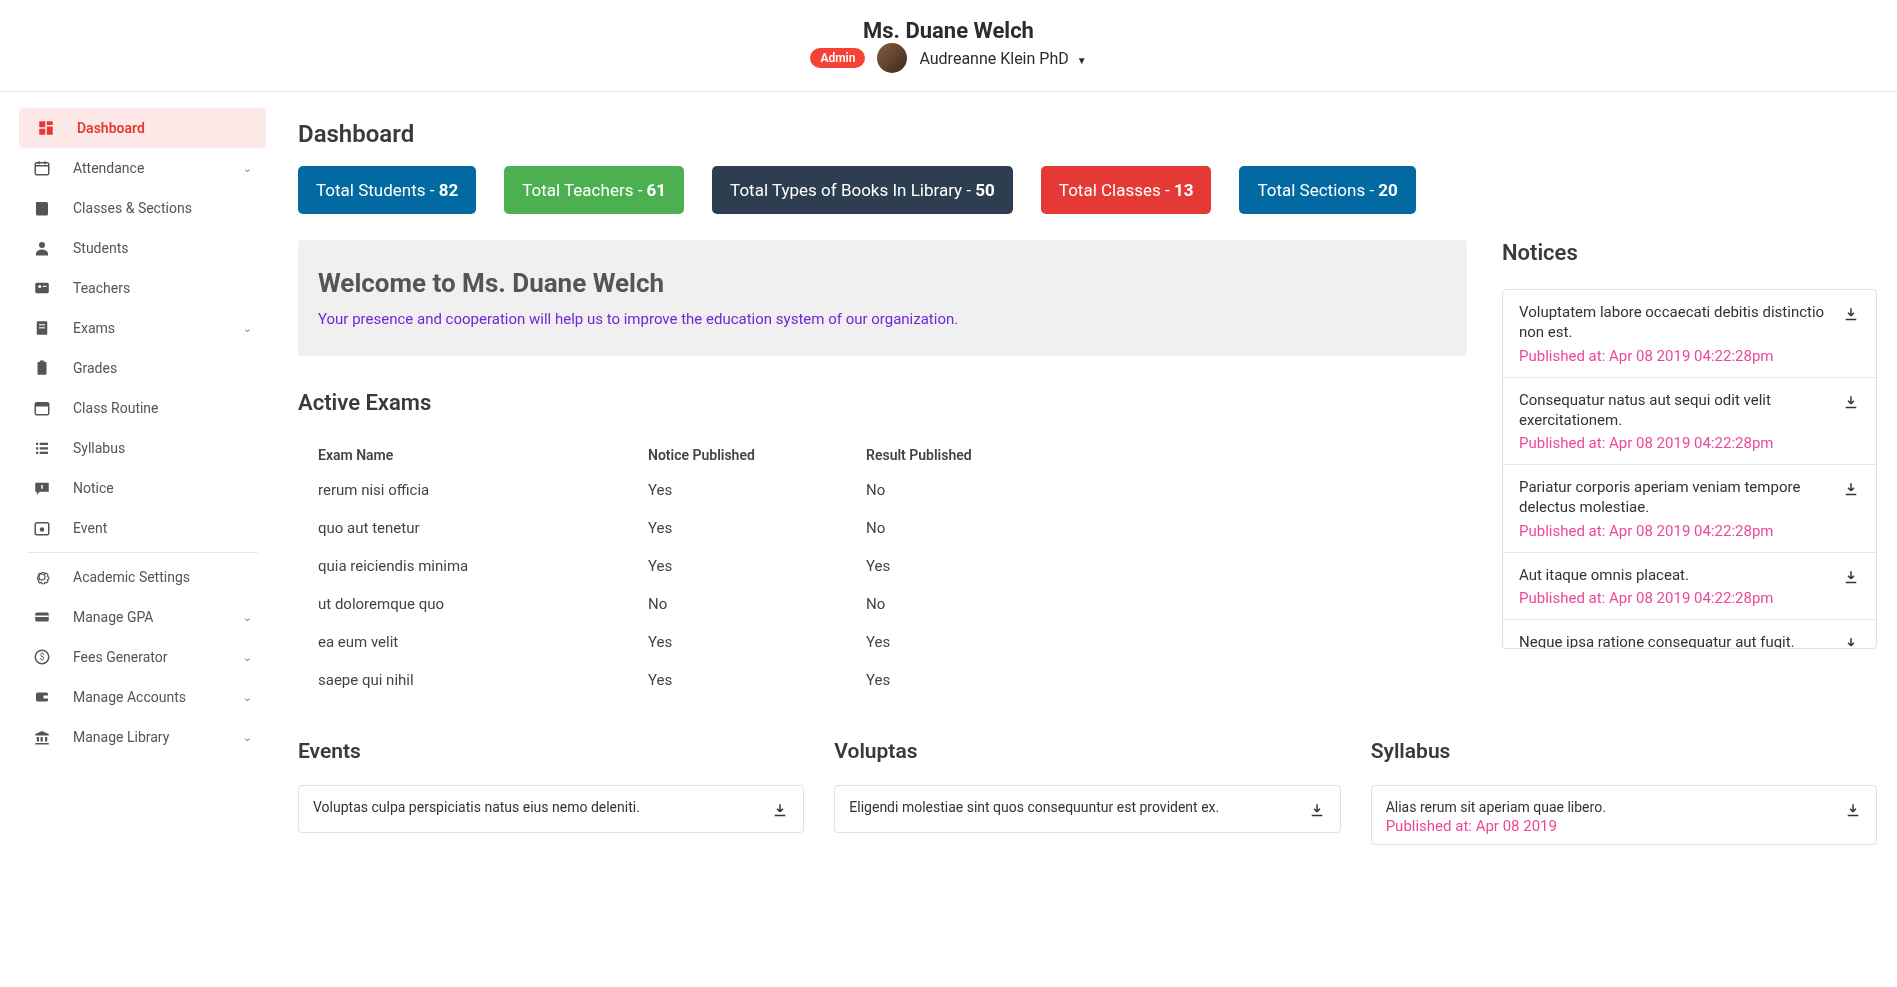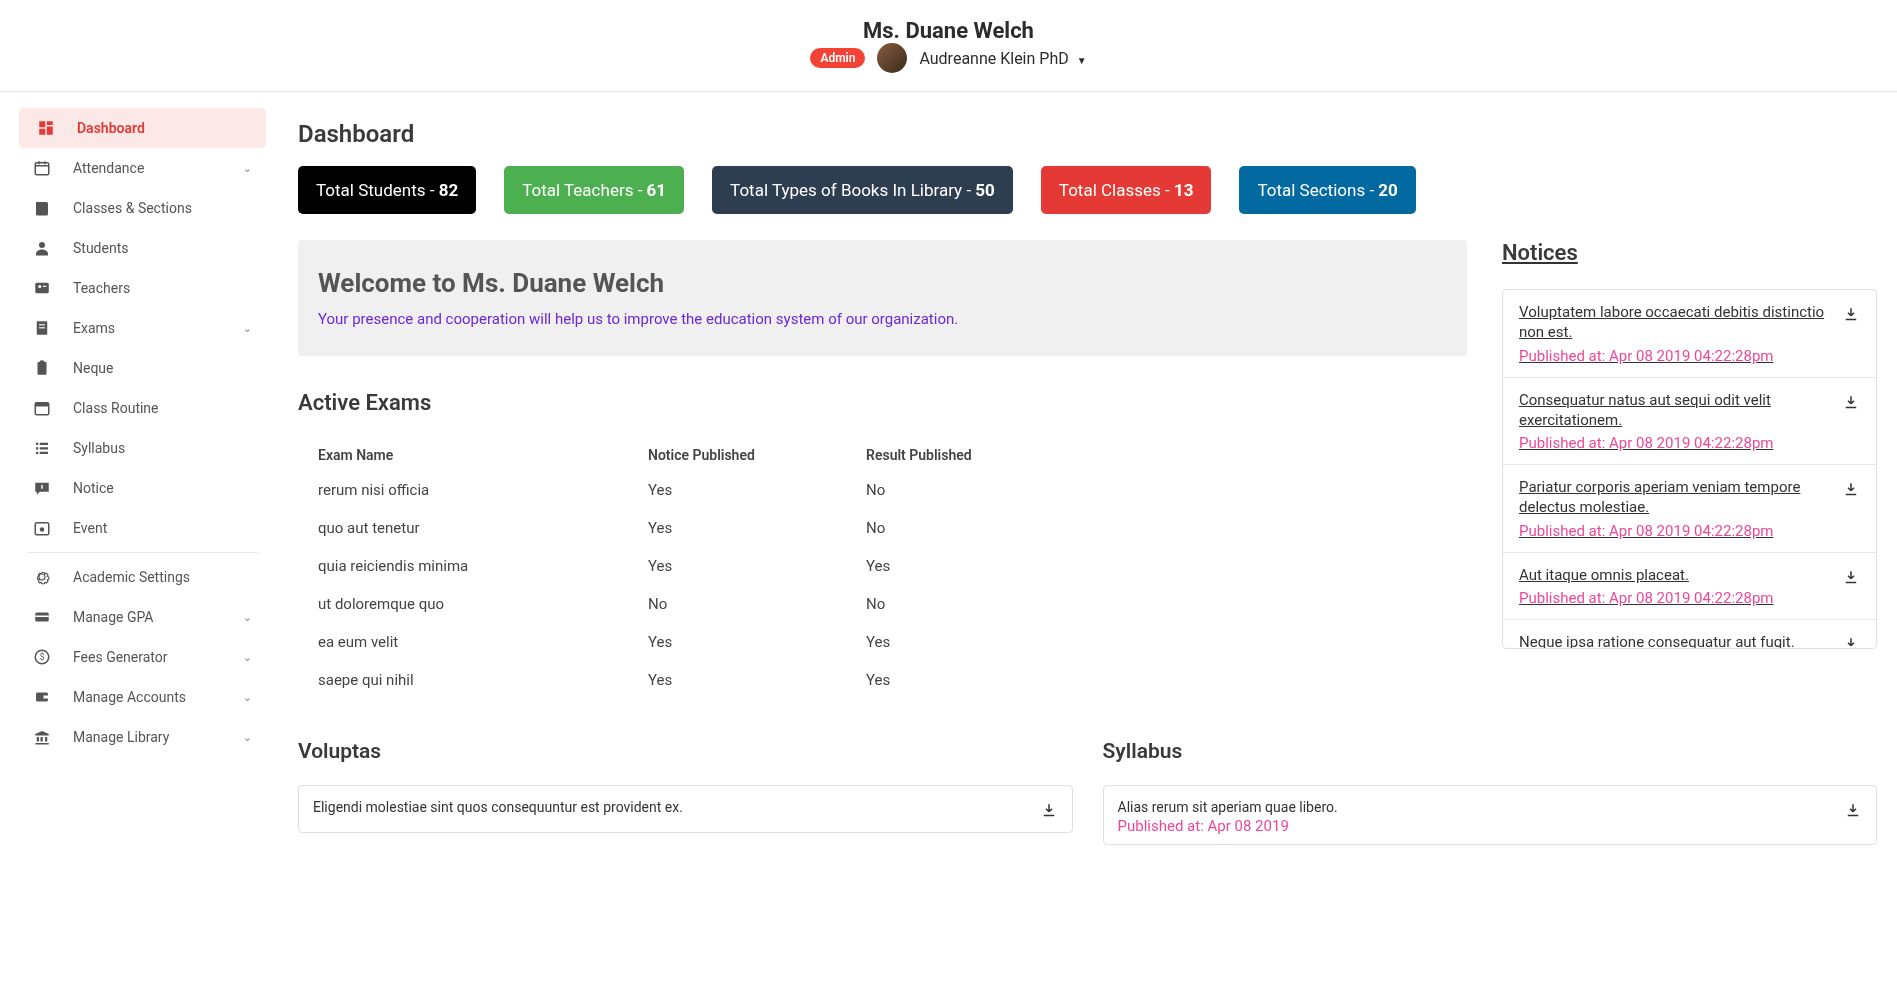--- a/index.html
+++ b/index.html
@@ -19,21 +19,21 @@
     .nav-item.active { background: #fde8e8; color: #e53935; border-radius: 4px; margin: 0 4px; font-weight: 600; }
     .nav-item .icon { width: 18px; height: 18px; margin-right: 22px; fill: currentColor; display: flex; align-items: center; justify-content: center; }
     .nav-item .expand { margin-left: auto; font-size: 11px; color: #888; }
     .nav-divider { height: 1px; background: #e8e8e8; margin: 4px 12px; }
     
     .main { flex: 1; padding: 28px 20px 20px 28px; }
     .page-title { font-size: 24px; font-weight: 600; color: #3a3a3a; margin-bottom: 18px; }
     
     .stats-row { display: flex; gap: 28px; margin-bottom: 26px; }
     .stat-card { padding: 14px 18px; border-radius: 5px; color: #fff; font-size: 17px; }
-    .stat-card.blue { background: #000000; }
+    .stat-card.blue { background: #0369a1; }
     .stat-card.green { background: #4caf50; }
     .stat-card.dark { background: #2c3e50; }
     .stat-card.red { background: #e53935; }
     .stat-card.teal { background: #0369a1; }
     .stat-value { font-weight: 700; }
     
     .content-row { display: flex; gap: 30px; }
     .content-left { flex: 1; }
     .content-right { width: 380px; }
     
@@ -43,21 +43,21 @@
     
     .section-title { font-size: 22px; font-weight: 600; color: #3a3a3a; margin-bottom: 24px; }
     
     .exams-table { width: 100%; }
     .exams-header { display: flex; padding: 8px 20px; font-size: 14px; font-weight: 600; color: #444; }
     .exams-row { display: flex; padding: 10px 20px; font-size: 15px; color: #444; }
     .col-name { flex: 0 0 330px; }
     .col-notice { flex: 0 0 218px; }
     .col-result { flex: 1; }
     
-    .notices-panel { margin-left: 5px; text-decoration: underline; }
+    .notices-panel { margin-left: 5px; }
     .notice-list { border: 1px solid #e0e0e0; border-radius: 4px; max-height: 360px; overflow-y: scroll; }
     .notice-item { padding: 12px 16px; border-bottom: 1px solid #e8e8e8; display: flex; justify-content: space-between; align-items: flex-start; gap: 10px; }
     .notice-item:last-child { border-bottom: none; }
     .notice-content { flex: 1; }
     .notice-title { font-size: 15px; color: #333; margin-bottom: 4px; line-height: 1.35; }
     .notice-date { font-size: 15px; color: #ec4899; }
     .download-icon { width: 18px; height: 18px; fill: #333; flex-shrink: 0; margin-top: 4px; cursor: pointer; }
     
     .bottom-sections { display: flex; gap: 30px; margin-top: 40px; }
     .bottom-col { flex: 1; }
@@ -146,21 +146,21 @@
         <span>Exams</span>
         <span class="expand">⌄</span>
       </div>
       <div class="nav-item">
         <span class="icon">
           <svg viewBox="0 0 24 24">
             <rect x="6" y="4" width="12" height="17" rx="1"></rect>
             <rect x="9" y="2" width="6" height="4" rx="1"></rect>
           </svg>
         </span>
-        <span>Neque</span>
+        <span>Grades</span>
       </div>
       <div class="nav-item">
         <span class="icon">
           <svg viewBox="0 0 24 24">
             <rect x="3" y="5" width="18" height="16" rx="2" fill="none" stroke="currentColor" stroke-width="2"></rect>
             <rect x="3" y="5" width="18" height="5"></rect>
           </svg>
         </span>
         <span>Class Routine</span>
       </div>
@@ -359,20 +359,34 @@
                   <rect x="5" y="17" width="14" height="2"></rect>
                 </svg>
               </div>
             </div>
         </div>
       </div>
     </div>
 
     <div class="bottom-sections">
       <div class="bottom-col">
+        <h2 class="section-title">Events</h2>
+        <div class="mini-list" id="events-list">
+            <div class="mini-item">
+              <div class="notice-content">
+                <div class="mini-title">Voluptas culpa perspiciatis natus eius nemo deleniti.</div>
+              </div>
+              <svg class="download-icon" viewBox="0 0 24 24">
+                <path d="M12 3v10m0 0l-4-4m4 4l4-4" stroke="currentColor" stroke-width="2" fill="none"></path>
+                <rect x="5" y="17" width="14" height="2"></rect>
+              </svg>
+            </div>
+          </div>
+      </div>
+      <div class="bottom-col">
         <h2 class="section-title">Voluptas</h2>
         <div class="mini-list" id="routines-list">
             <div class="mini-item">
               <div class="notice-content">
                 <div class="mini-title">Eligendi molestiae sint quos consequuntur est provident ex.</div>
               </div>
               <svg class="download-icon" viewBox="0 0 24 24">
                 <path d="M12 3v10m0 0l-4-4m4 4l4-4" stroke="currentColor" stroke-width="2" fill="none"></path>
                 <rect x="5" y="17" width="14" height="2"></rect>
               </svg>

